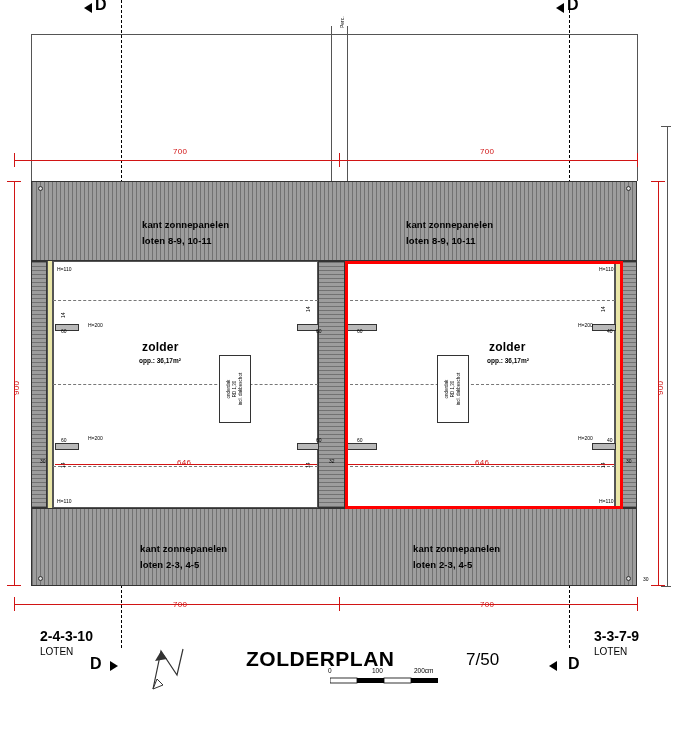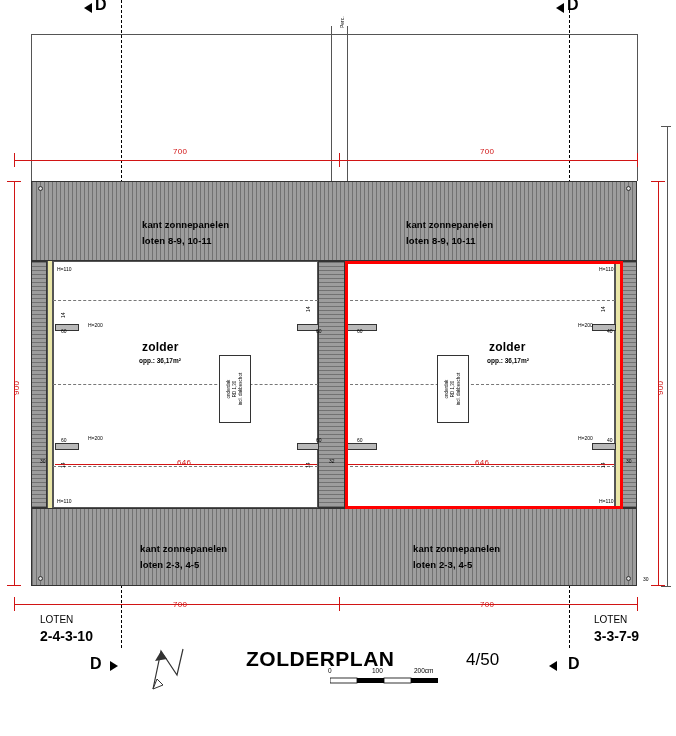--- a/index.html
+++ b/index.html
@@ -148,20 +148,21 @@
   }
   .title-scale {
     position: absolute;
     font-size: 17px;
     color: #000;
   }
   .loten-lbl {
     position: absolute;
     font-size: 10px;
     color: #000;
+    margin-top: 32px;
   }
   .loten-val {
     position: absolute;
     font-size: 14px;
     font-weight: bold;
     color: #000;
   }
   .sec-letter {
     position: absolute;
     font-size: 16px;
@@ -365,21 +366,21 @@
   <div class="sec-letter" style="left:568px; top:655px;">D</div>
   <div class="tri-left" style="left:549px; top:661px;"></div>
 
   <svg class="abs" style="left:147px; top:645px;" width="42" height="48" viewBox="0 0 42 48">
     <path d="M6 44 L14 6 L30 30 L36 4" stroke="#333" stroke-width="1.2" fill="none"></path>
     <path d="M14 6 L8 16 L20 14 Z" fill="#333"></path>
     <path d="M6 44 L10 34 L16 40 Z" fill="none" stroke="#333" stroke-width="1"></path>
   </svg>
 
   <div class="title-main" style="left:246px; top:647px;">ZOLDERPLAN</div>
-  <div class="title-scale" style="left:466px; top:650px;">4/50</div>
+  <div class="title-scale" style="left:466px; top:650px;">7/50</div>
 
   <svg class="abs" style="left:330px; top:676px;" width="110" height="10" viewBox="0 0 110 10">
     <rect x="0" y="2" width="27" height="5" fill="#fff" stroke="#000" stroke-width="0.8"></rect>
     <rect x="27" y="2" width="27" height="5" fill="#000"></rect>
     <rect x="54" y="2" width="27" height="5" fill="#fff" stroke="#000" stroke-width="0.8"></rect>
     <rect x="81" y="2" width="27" height="5" fill="#000"></rect>
   </svg>
   <div class="scalebar-txt" style="left:328px; top:667px;">0</div>
   <div class="scalebar-txt" style="left:372px; top:667px;">100</div>
   <div class="scalebar-txt" style="left:414px; top:667px;">200cm</div>

